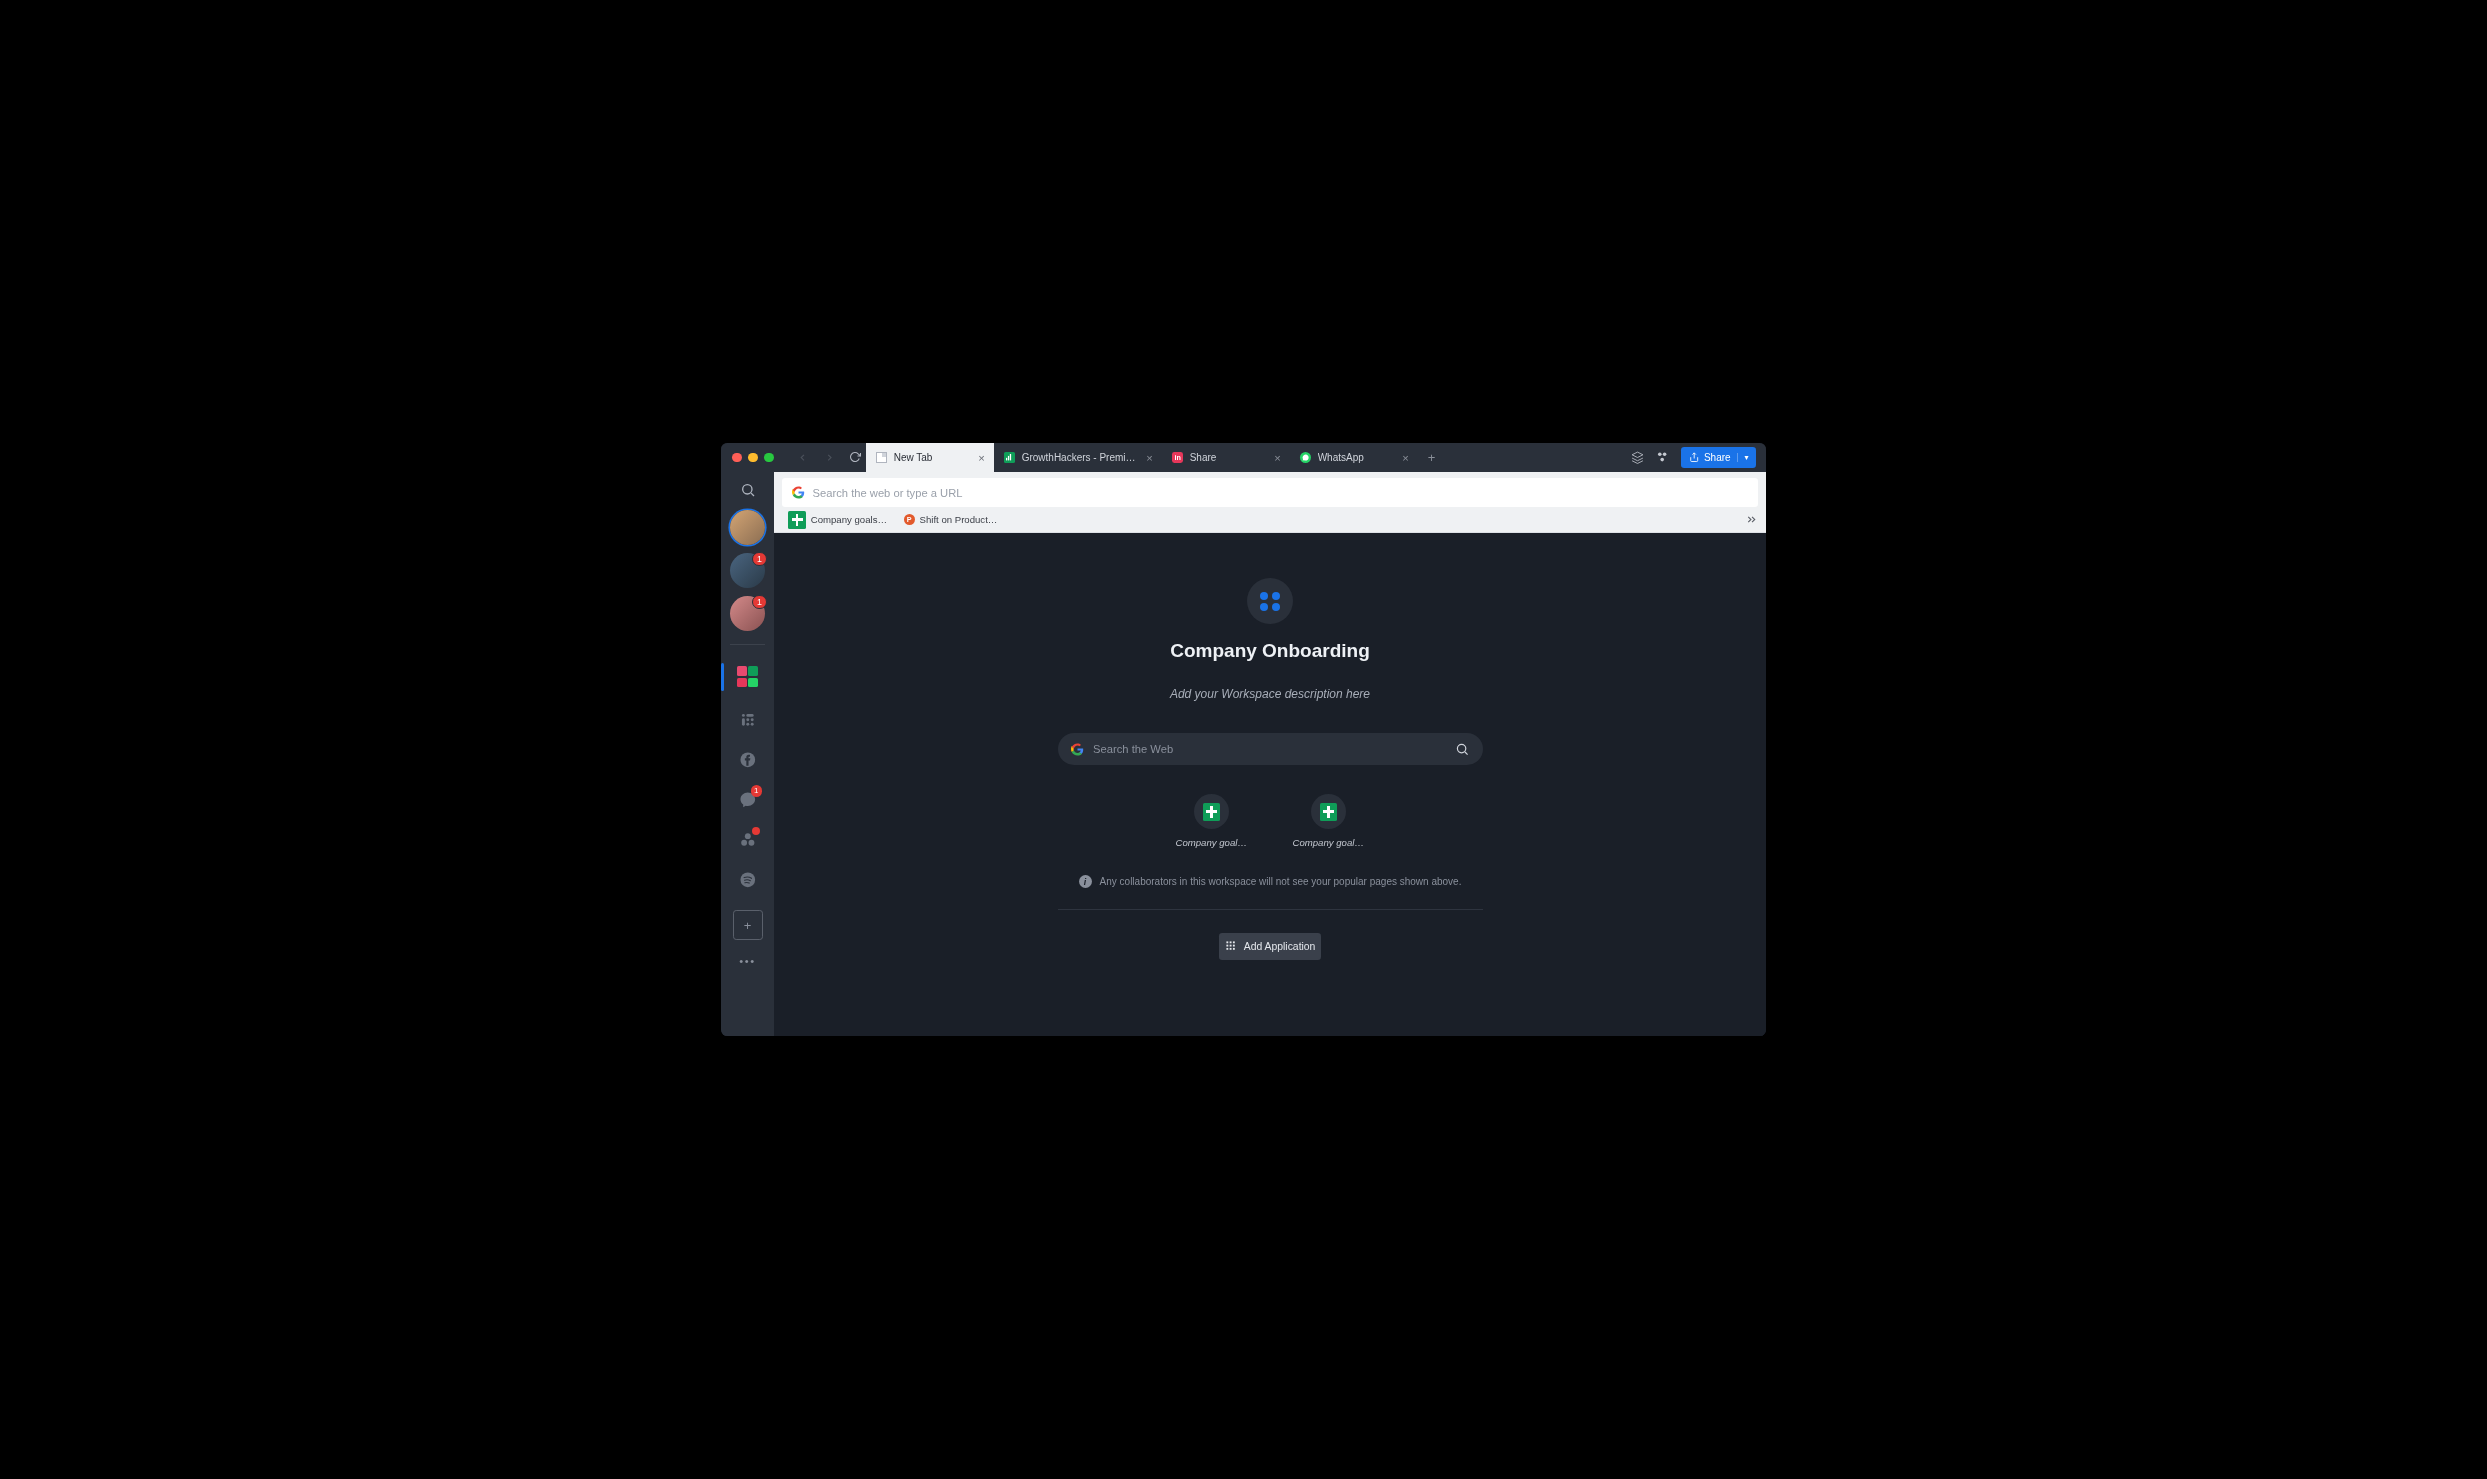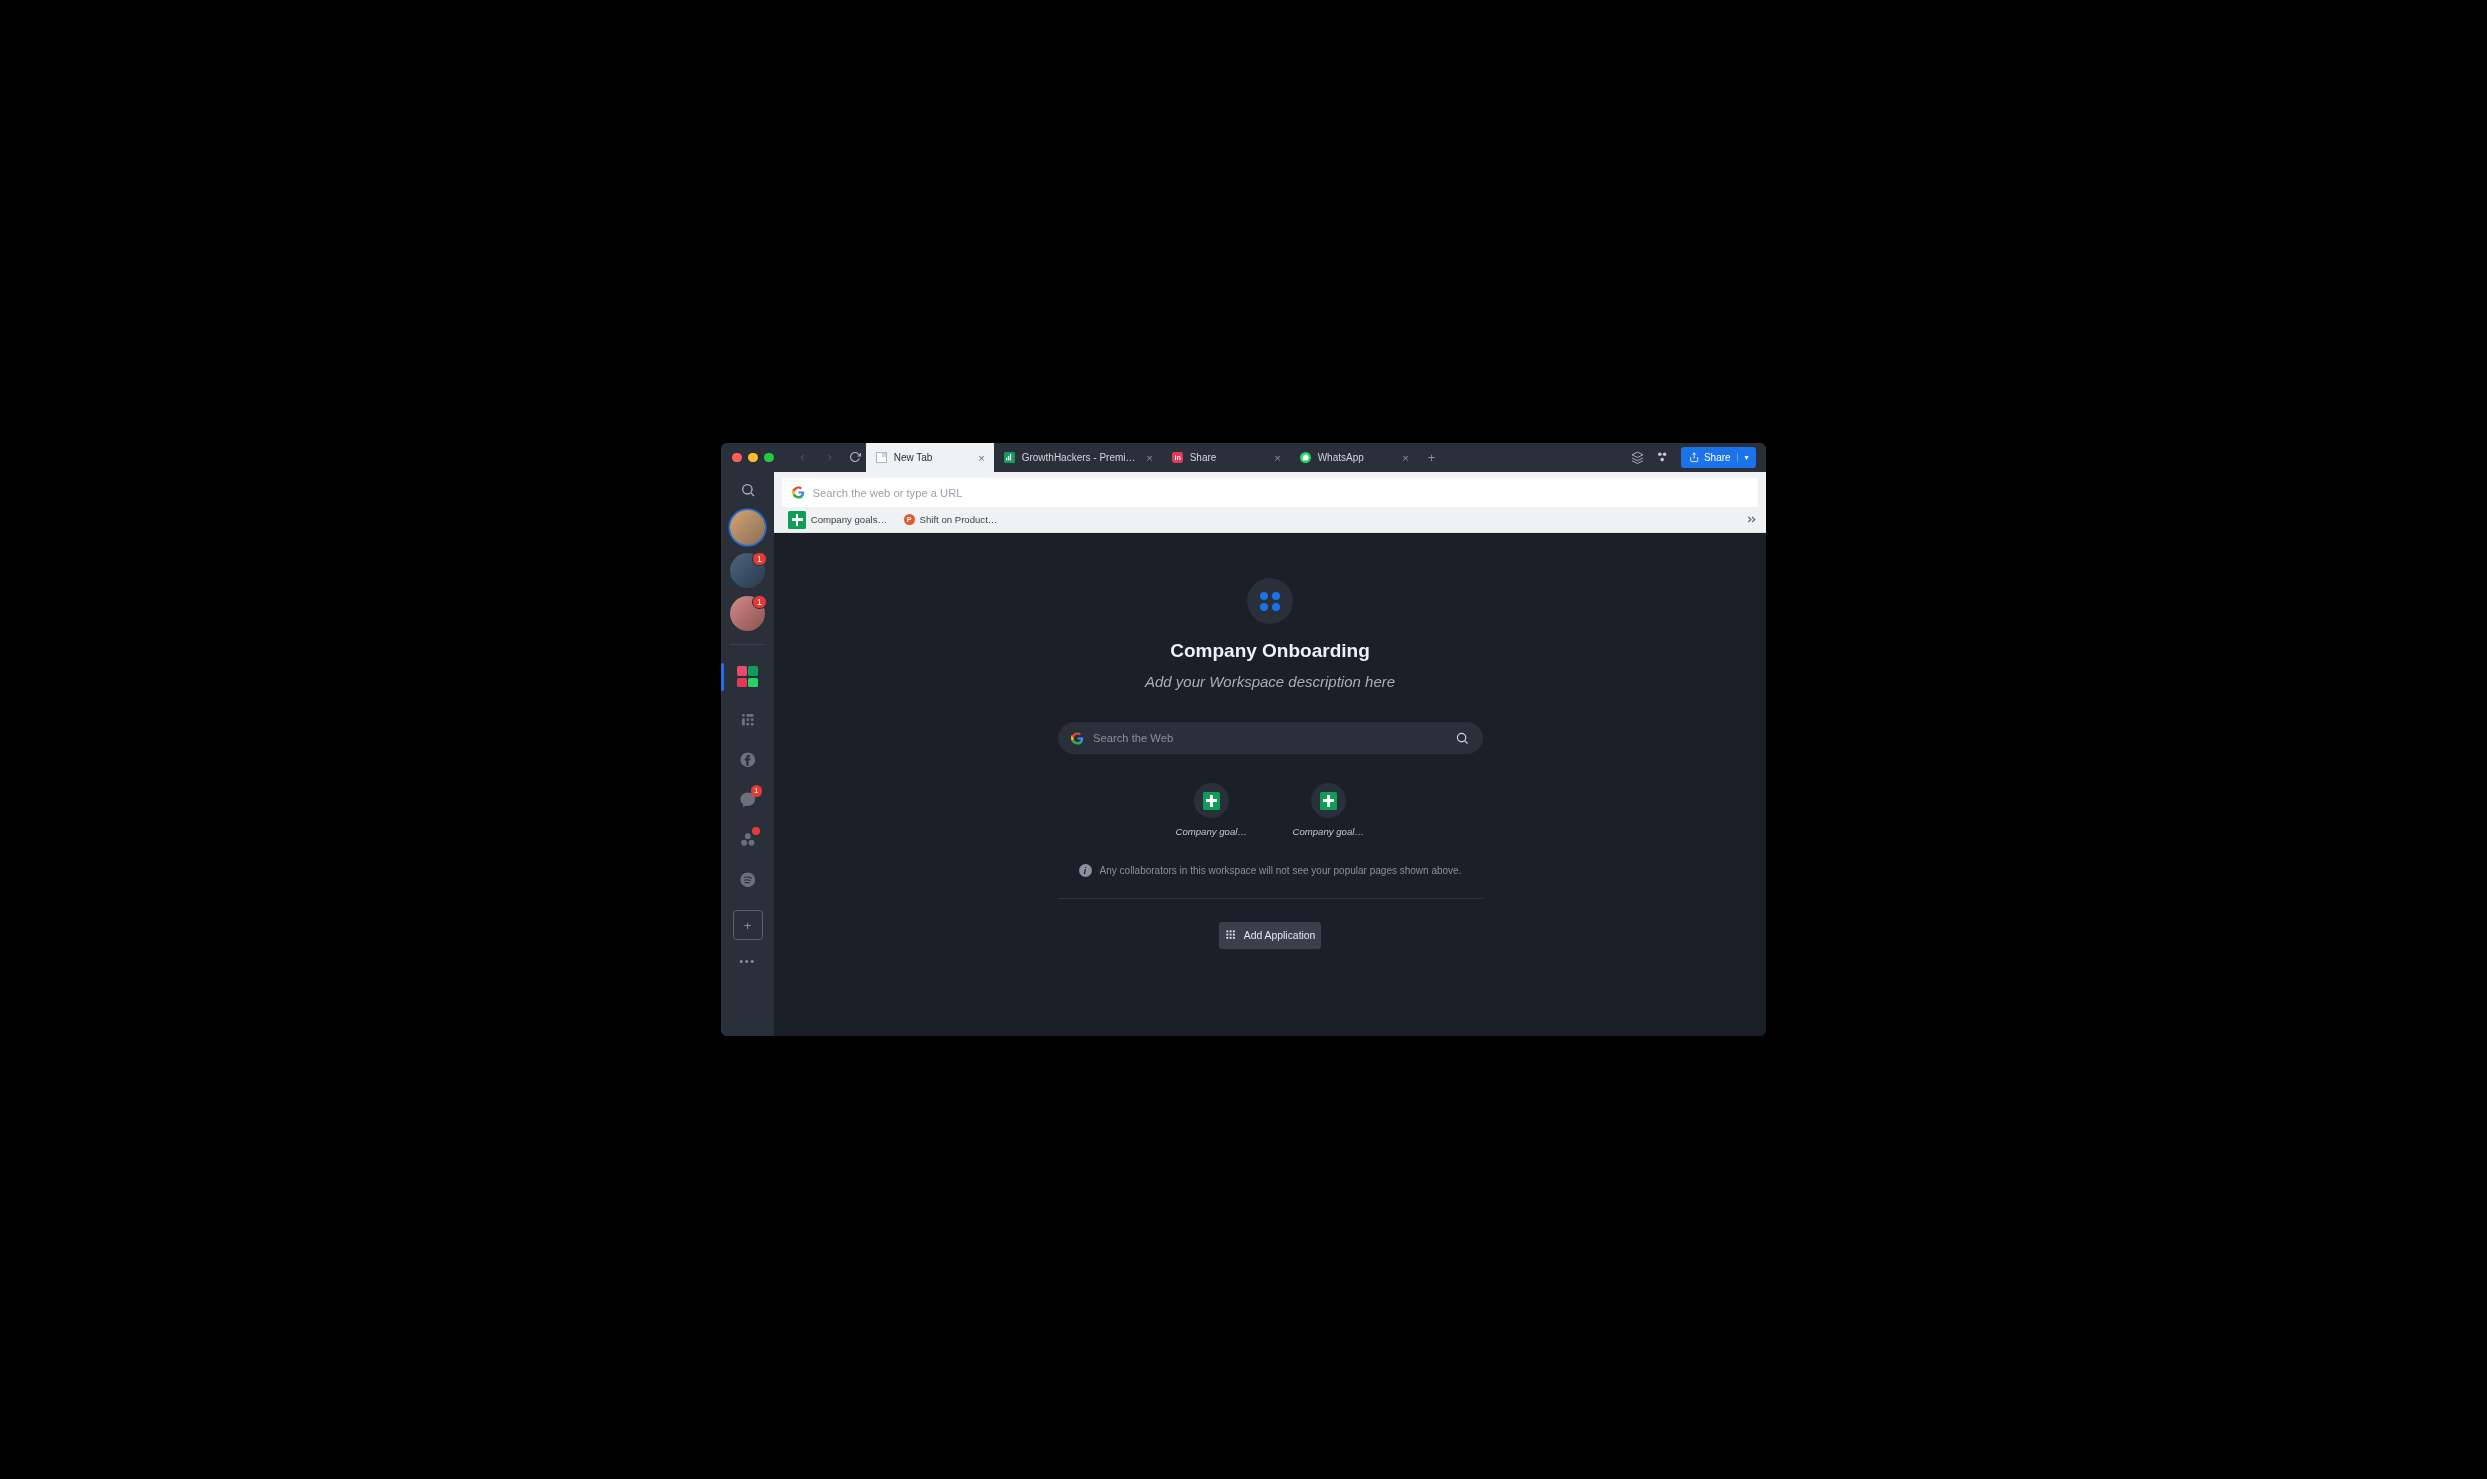--- a/index.html
+++ b/index.html
@@ -76,21 +76,21 @@
 .bm-icon { width: 11.2px; height: 11.2px; border-radius: 1.6px; flex-shrink: 0; }
 .bookmarks-more { margin-left: auto; color: #5a5e66; cursor: pointer; }
 
 
 .page { flex: 1; background: #1a1f28; display: flex; flex-direction: column; align-items: center; padding-top: 45px; color: #e4e7ec; }
 
 .workspace-logo { width: 46px; height: 46px; border-radius: 50%; background: #2a303a; display: flex; align-items: center; justify-content: center; flex-wrap: wrap; gap: 3.2px; padding: 13px; }
 .logo-dot { width: 8px; height: 8px; border-radius: 50%; background: #1a73e8; }
 
 .page-title { font-size: 19px; font-weight: 700; margin-top: 16px; color: #eef1f5; }
-.page-subtitle { font-size: 15px; font-style: italic; color: #a8aeb9; margin-top: 11px; }
+.page-subtitle { font-size: 12px; font-style: italic; color: #a8aeb9; margin-top: 25px; }
 
 .search-web { margin-top: 32px; width: 425px; height: 32px; background: #2a303a; border-radius: 16px; display: flex; align-items: center; padding: 0 13px; gap: 9.6px; }
 .search-web-input { flex: 1; background: transparent; border: none; outline: none; color: #c4c8d0; font-size: 11.2px; }
 .search-web-input::placeholder { color: #8a909c; }
 .search-icon-right { color: #d0d4db; }
 
 .shortcuts { display: flex; gap: 45px; margin-top: 29px; font-style: italic; }
 .shortcut { display: flex; flex-direction: column; align-items: center; gap: 8px; cursor: pointer; width: 72px; }
 .shortcut-circle { width: 35px; height: 35px; border-radius: 50%; background: #2a303a; display: flex; align-items: center; justify-content: center; }
 .sheets-icon { width: 17.6px; height: 17.6px; background: #0f9d58; border-radius: 1.6px; position: relative; }

